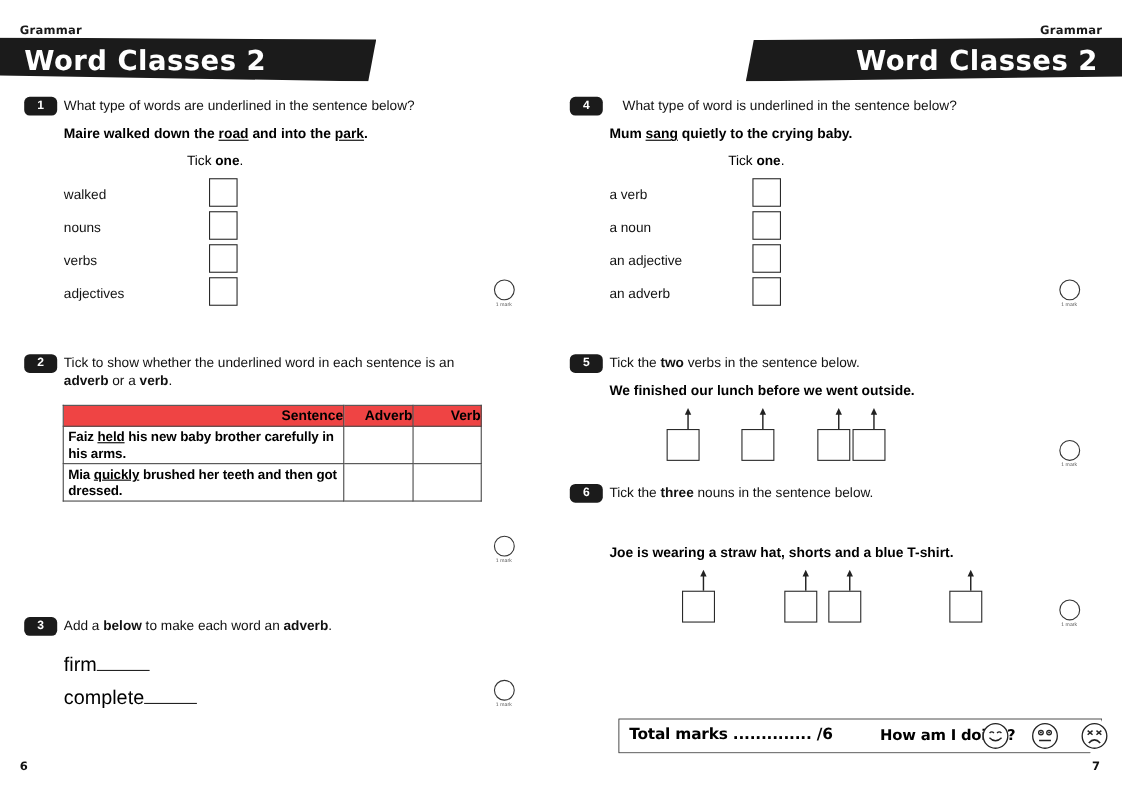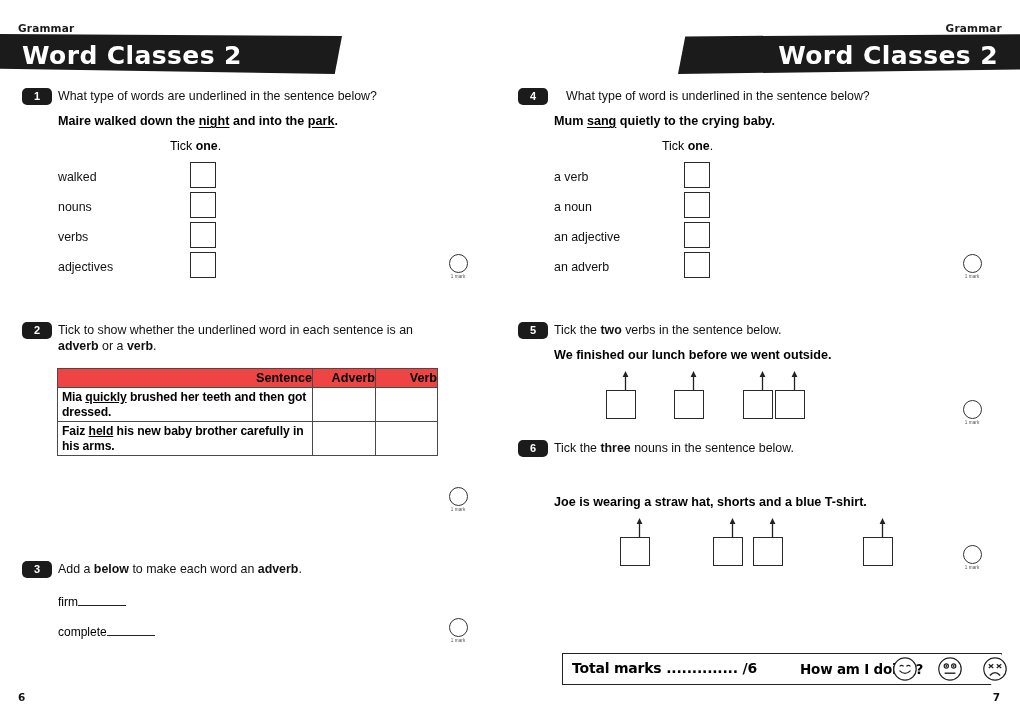--- a/index.html
+++ b/index.html
@@ -168,21 +168,21 @@
     line-height: 14.5px;
     letter-spacing: -.1px;
   }
   .tbl td.sent-cell u { text-decoration: underline; }
   .tbl tr.r2 td { height: 32px; }
   .tbl tr.r1 td { height: 20px; }
 
   
   .suffix {
     position: absolute;
-    font-size: 12px;
+    font-size: 18px;
   }
   .suffix .blank {
     display: inline-block;
     border-bottom: 1.3px solid #222;
     height: 11px;
     vertical-align: baseline;
   }
 
   
   .abox {
@@ -258,21 +258,21 @@
 <div class="page page-left">
 
   <div class="kicker left">Grammar</div>
   <div class="banner left"></div>
   <div class="banner-title left">Word Classes 2</div>
 
   <div class="qnum" style="left:22px; top:88px;">1</div>
   <div class="qtext" style="left:58px; top:89px; width:400px;">What type of words are underlined in the sentence below?</div>
 
   <div class="sentence" style="left:58px; top:114px;">
-    <span>Maire walked down the </span><u>night</u><span> and into the </span><u>park</u><span>.</span>
+    <span>Maire walked down the </span><u>road</u><span> and into the </span><u>park</u><span>.</span>
   </div>
 
   <div class="tickone" style="left:170px; top:139px;">
     <span>Tick </span><b>one</b><span>.</span>
   </div>
 
   <div class="opt-label" style="left:58px; top:170px;">walked</div>
   <div class="opt-box" style="left:190px; top:162px;"></div>
   <div class="opt-label" style="left:58px; top:200px;">nouns</div>
   <div class="opt-box" style="left:190px; top:192px;"></div>
@@ -293,26 +293,26 @@
   </div>
 
   <table class="tbl" style="left:57px; top:368px; width:380px;">
     <tbody>
         <tr>
       <th class="c-sent">Sentence</th>
       <th class="c-adv">Adverb</th>
       <th class="c-vrb">Verb</th>
     </tr>
     <tr class="r2">
-      <td class="sent-cell"><span>Mia </span><u>quickly</u><span> brushed her teeth and then got dressed.</span></td>
+      <td class="sent-cell"><span>Faiz </span><u>held</u><span> his new baby brother carefully in his arms.</span></td>
       <td></td>
       <td></td>
     </tr>
     <tr class="r2">
-      <td class="sent-cell"><span>Faiz </span><u>held</u><span> his new baby brother carefully in his arms.</span></td>
+      <td class="sent-cell"><span>Mia </span><u>quickly</u><span> brushed her teeth and then got dressed.</span></td>
       <td></td>
       <td></td>
     </tr>
   </tbody>
     </table>
 
   <div class="markwrap" style="left:441px; top:487px;">
     <div class="markcircle"></div>
     <div class="marklabel">1 mark</div>
   </div>

